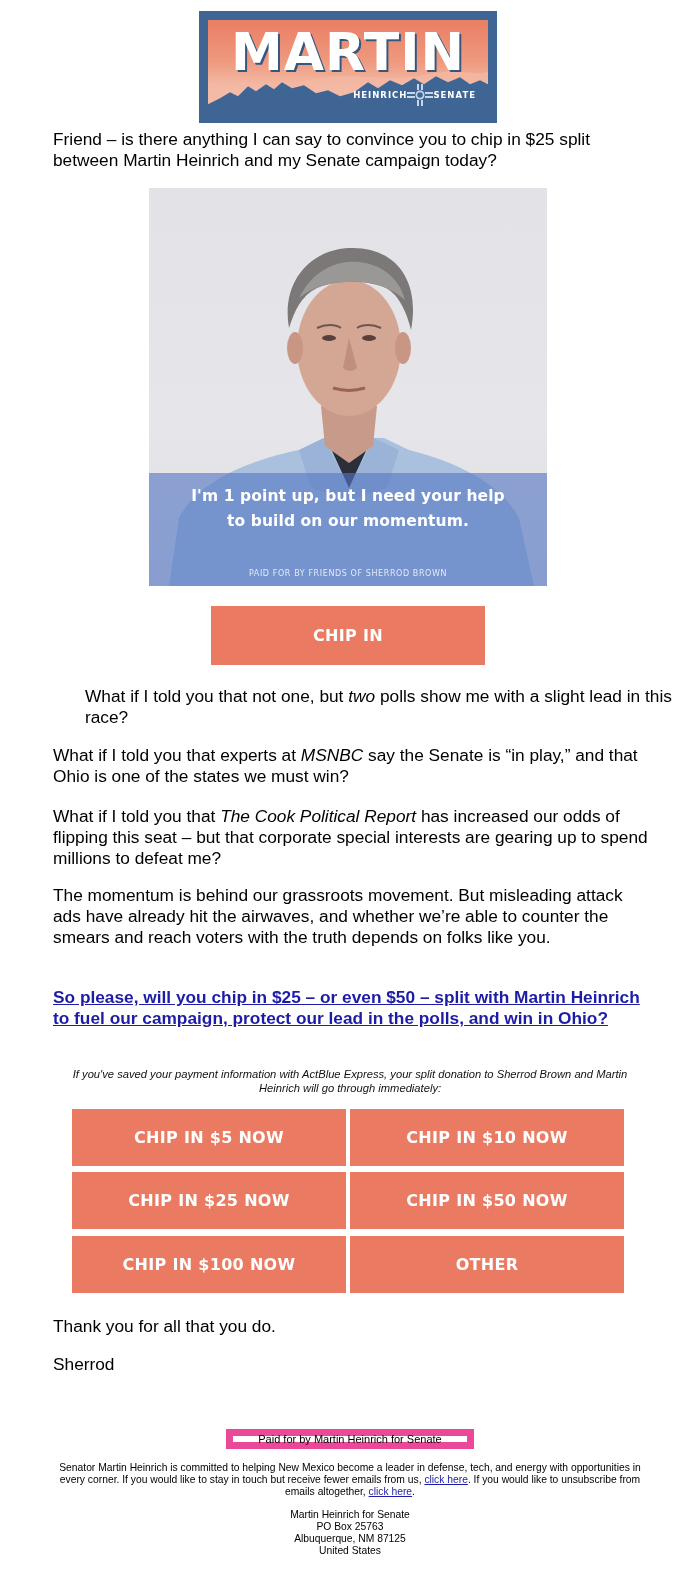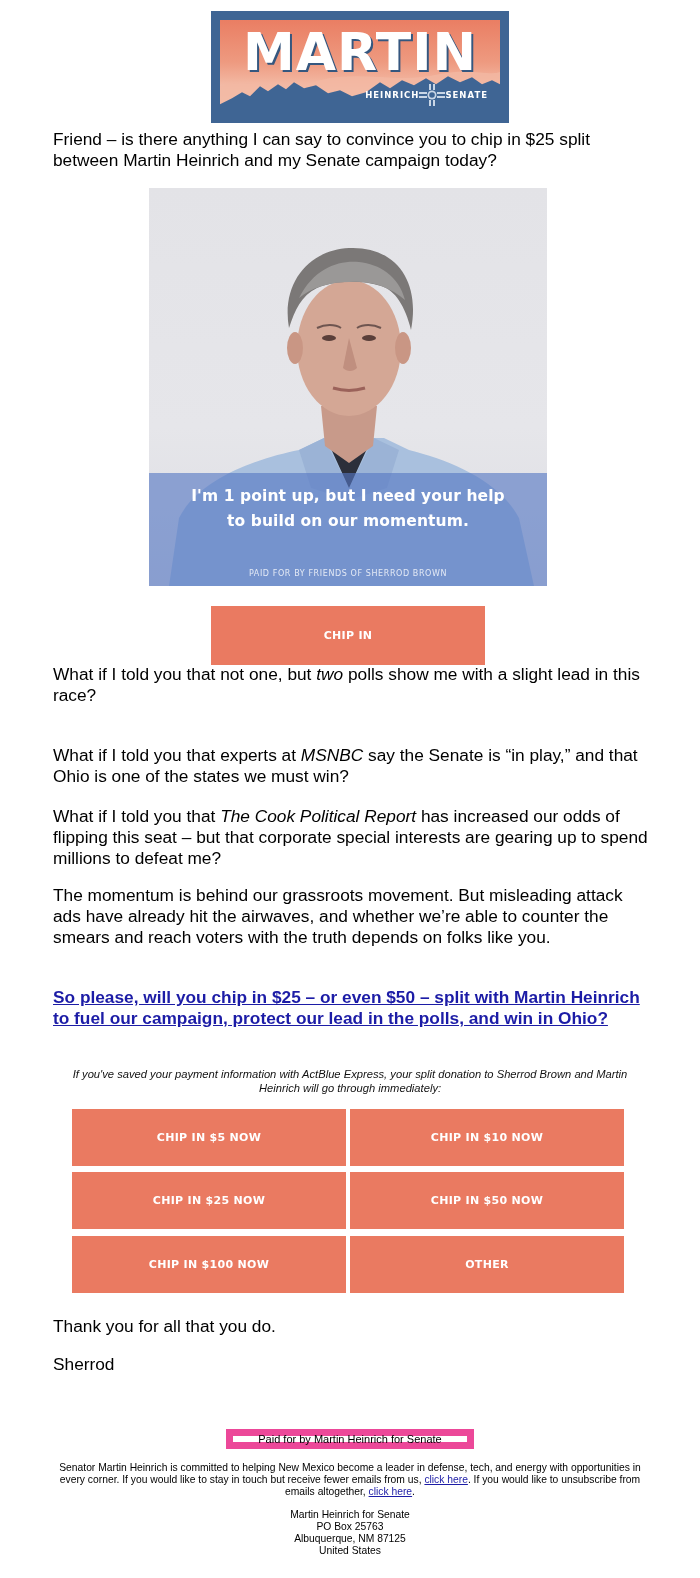--- a/index.html
+++ b/index.html
@@ -17,21 +17,20 @@
       position: relative;
     }
 
     
     .logo {
       position: absolute;
       left: 199px; top: 11px;
       width: 298px; height: 112px;
       background: #3f6594;
       overflow: hidden;
-      margin-left: 12px;
     }
     .logo-inner {
       position: absolute;
       left: 9px; top: 9px; right: 9px; bottom: 9px;
       background: linear-gradient(180deg, #ea7e63 0%, #ee9a80 45%, #f4c1ad 75%, #f6cfbe 100%);
       overflow: hidden;
     }
     .logo-mountains {
       position: absolute; left: 0; bottom: 0; width: 100%; height: 60%;
     }
@@ -117,21 +116,21 @@
     }
 
     
     .btn {
       position: absolute;
       background: #ea7a61;
       color: #ffffff;
       display: flex; align-items: center; justify-content: center;
       font-family: "DejaVu Sans", sans-serif;
       font-weight: bold;
-      font-size: 11px;
+      font-size: 16px;
       letter-spacing: 0.3px;
       cursor: pointer;
       text-decoration: none;
     }
     .chip-main {
       left: 211px; top: 606px; width: 274px; height: 59px;
     }
     .grid-btn { width: 274px; height: 57px; }
 
     .note {
@@ -229,21 +228,21 @@
     <div class="photo-band"></div>
     <div class="photo-caption">
       <div>I'm 1 point up, but I need your help</div>
       <div>to build on our momentum.</div>
     </div>
     <div class="photo-paid">PAID FOR BY FRIENDS OF SHERROD BROWN</div>
   </div>
 
   <a class="btn chip-main">CHIP IN</a>
 
-  <p class="p" style="top:664px;">
+  <p class="p" style="top:686px;margin-left:32px;">
     <span>What if I told you that not one, but </span><em>two</em><span> polls show me with a slight lead in this race?</span>
   </p>
 
   <p class="p" style="top:745px;">
     <span>What if I told you that experts at </span><em>MSNBC</em><span> say the Senate is “in play,” and that Ohio is one of the states we must win?</span>
   </p>
 
   <p class="p" style="top:806px;">
     <span>What if I told you that </span><em>The Cook Political Report</em><span> has increased our odds of flipping this seat – but that corporate special interests are gearing up to spend millions to defeat me?</span>
   </p>

